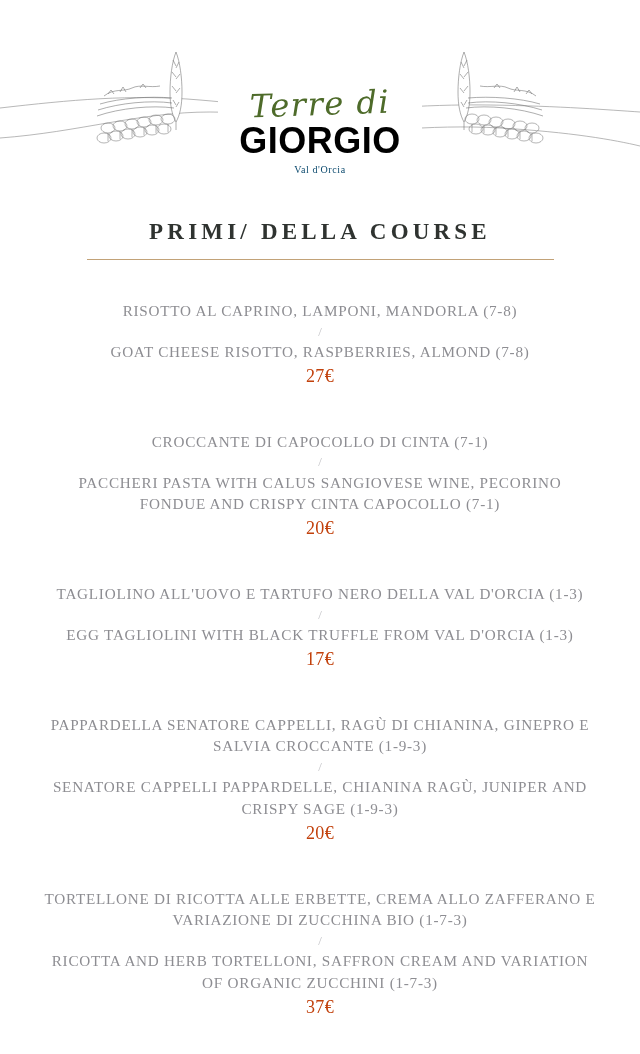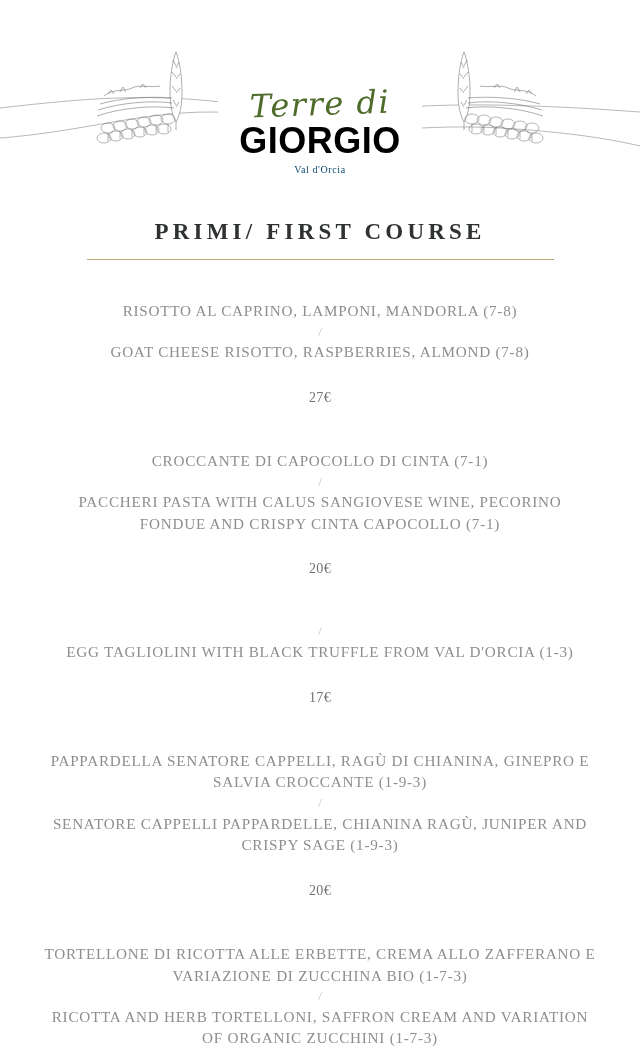--- a/index.html
+++ b/index.html
@@ -118,25 +118,24 @@
     text-transform: uppercase;
     padding: 0 18px;
     text-align: center;
   }
   .dish-sep {
     font-size: 13px;
     color: #c3c3c7;
     line-height: 1.5;
   }
   .dish-price {
-    font-size: 14px;
+    font-size: 18px;
     letter-spacing: 0.4px;
-    color: #737373;
+    color: #c2410c;
     line-height: 1.45;
-    margin-top: 25px;
   }
 </style>
 </head>
 <body>
 
 <div class="header">
 
   <svg class="header-art" viewBox="0 0 640 200">
     <g fill="none" stroke="#9a9a9a" stroke-width="0.7">
       <path d="M0,108 C70,100 130,94 200,100 C260,105 300,112 330,116"></path>
@@ -205,39 +204,40 @@
   <div class="logo-mask"></div>
 
   <div class="logo-block">
     <span class="logo-script">Terre di</span>
     <span class="logo-name">GIORGIO</span>
     <span class="logo-sub">Val d'Orcia</span>
   </div>
 </div>
 
 <div class="section">
-  <div class="section-title">PRIMI/ FIRST COURSE</div>
+  <div class="section-title">PRIMI/ DELLA COURSE</div>
   <div class="section-rule"></div>
 </div>
 
 <div class="menu" id="menu-list">
     <div class="menu-item">
       <div class="dish-line">RISOTTO AL CAPRINO, LAMPONI, MANDORLA (7-8)</div>
       <div class="dish-sep">/</div>
       <div class="dish-line">GOAT CHEESE RISOTTO, RASPBERRIES, ALMOND (7-8)</div>
       <div class="dish-price">27€</div>
     </div>
     <div class="menu-item">
       <div class="dish-line">CROCCANTE DI CAPOCOLLO DI CINTA (7-1)</div>
       <div class="dish-sep">/</div>
       <div class="dish-line">PACCHERI PASTA WITH CALUS SANGIOVESE WINE, PECORINO</div>
       <div class="dish-line">FONDUE AND CRISPY CINTA CAPOCOLLO (7-1)</div>
       <div class="dish-price">20€</div>
     </div>
     <div class="menu-item">
+      <div class="dish-line">TAGLIOLINO ALL'UOVO E TARTUFO NERO DELLA VAL D'ORCIA (1-3)</div>
       <div class="dish-sep">/</div>
       <div class="dish-line">EGG TAGLIOLINI WITH BLACK TRUFFLE FROM VAL D'ORCIA (1-3)</div>
       <div class="dish-price">17€</div>
     </div>
     <div class="menu-item">
       <div class="dish-line">PAPPARDELLA SENATORE CAPPELLI, RAGÙ DI CHIANINA, GINEPRO E</div>
       <div class="dish-line">SALVIA CROCCANTE (1-9-3)</div>
       <div class="dish-sep">/</div>
       <div class="dish-line">SENATORE CAPPELLI PAPPARDELLE, CHIANINA RAGÙ, JUNIPER AND</div>
       <div class="dish-line">CRISPY SAGE (1-9-3)</div>

